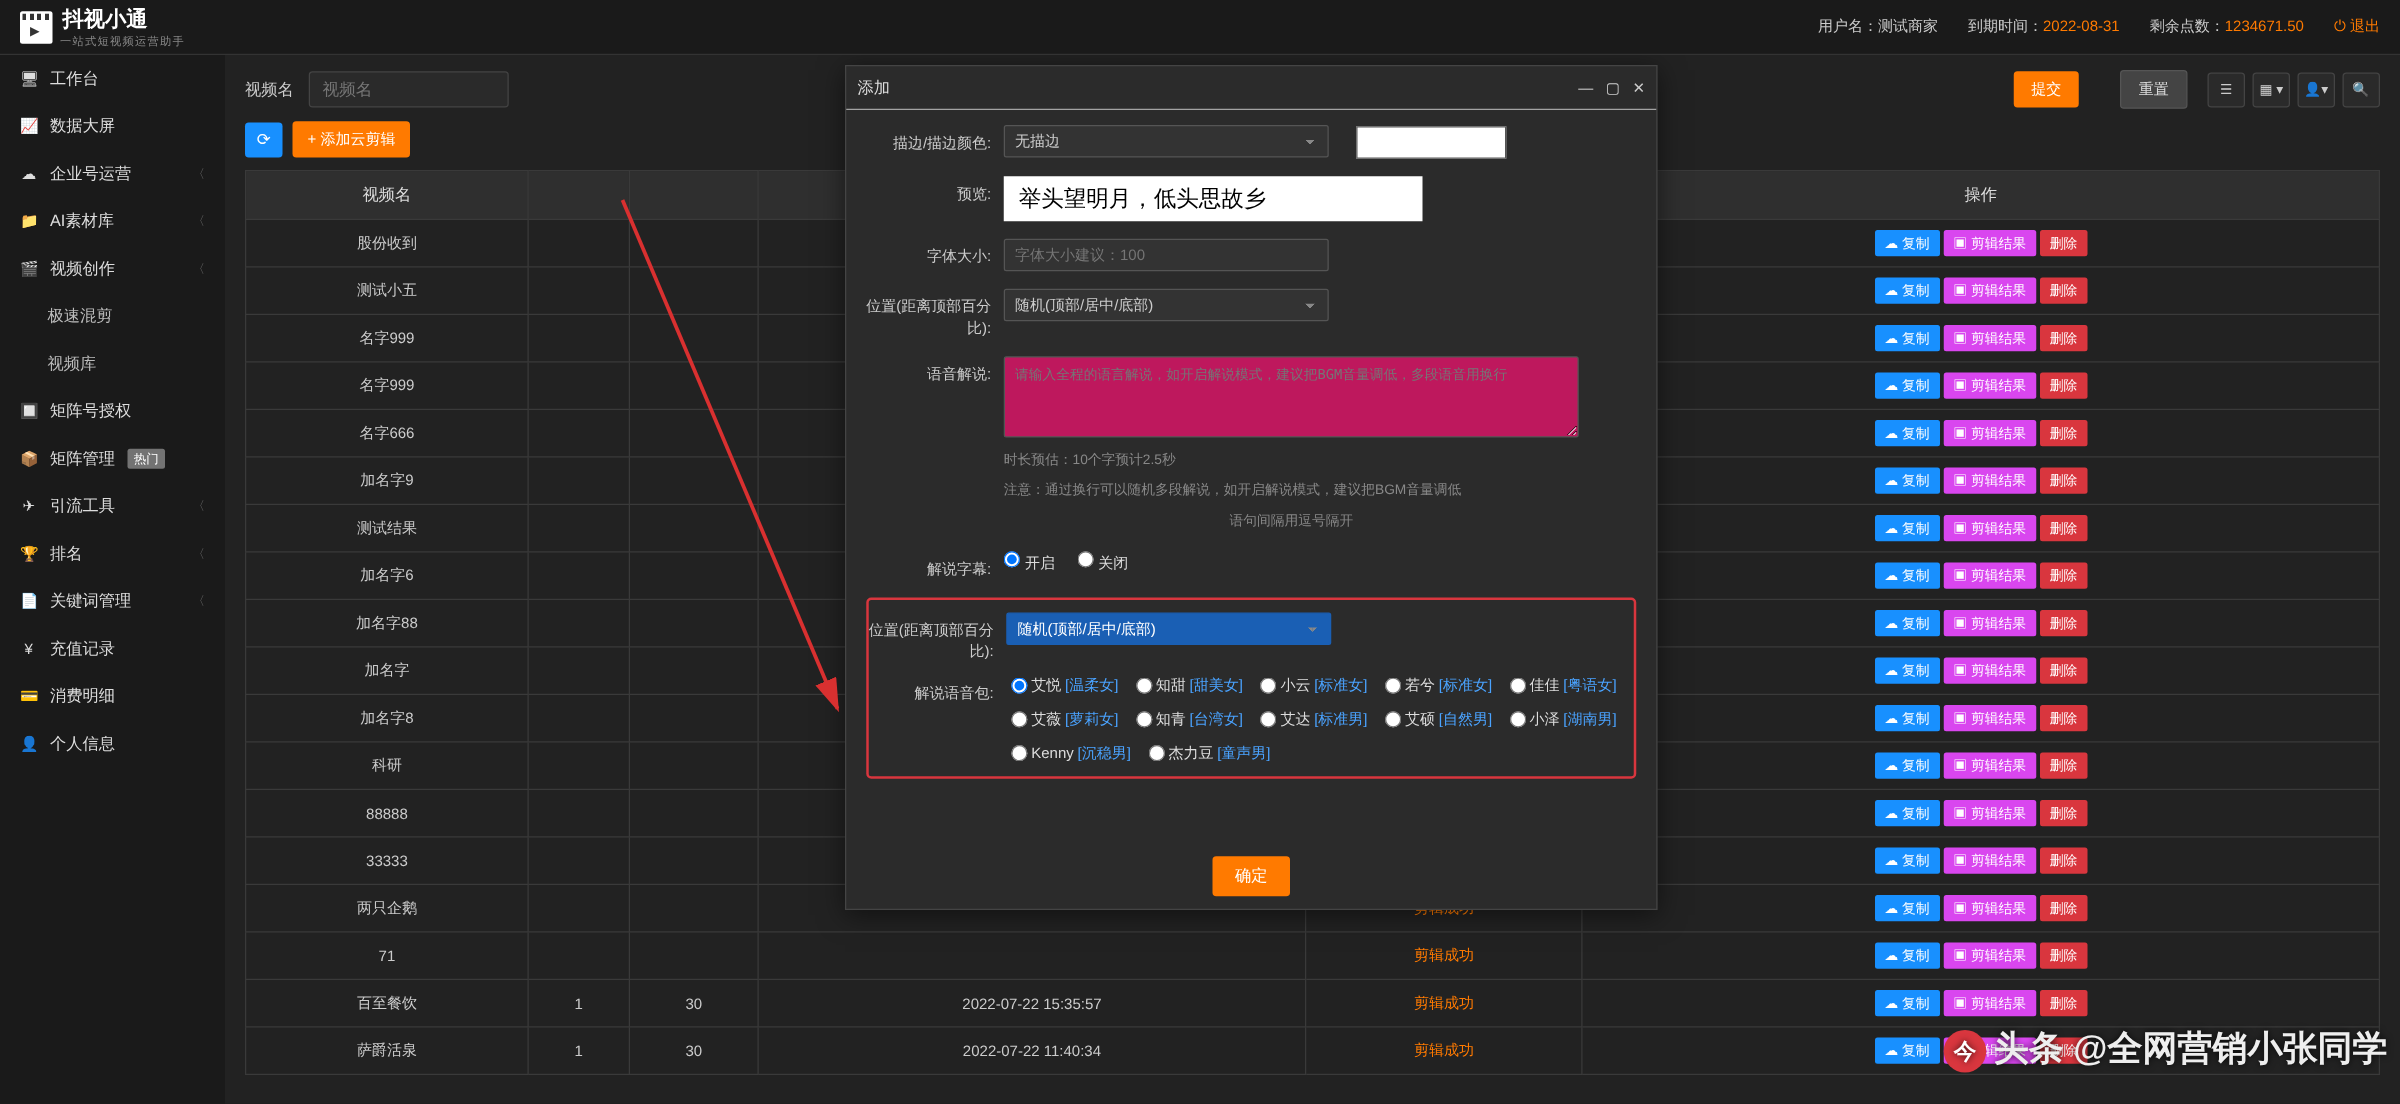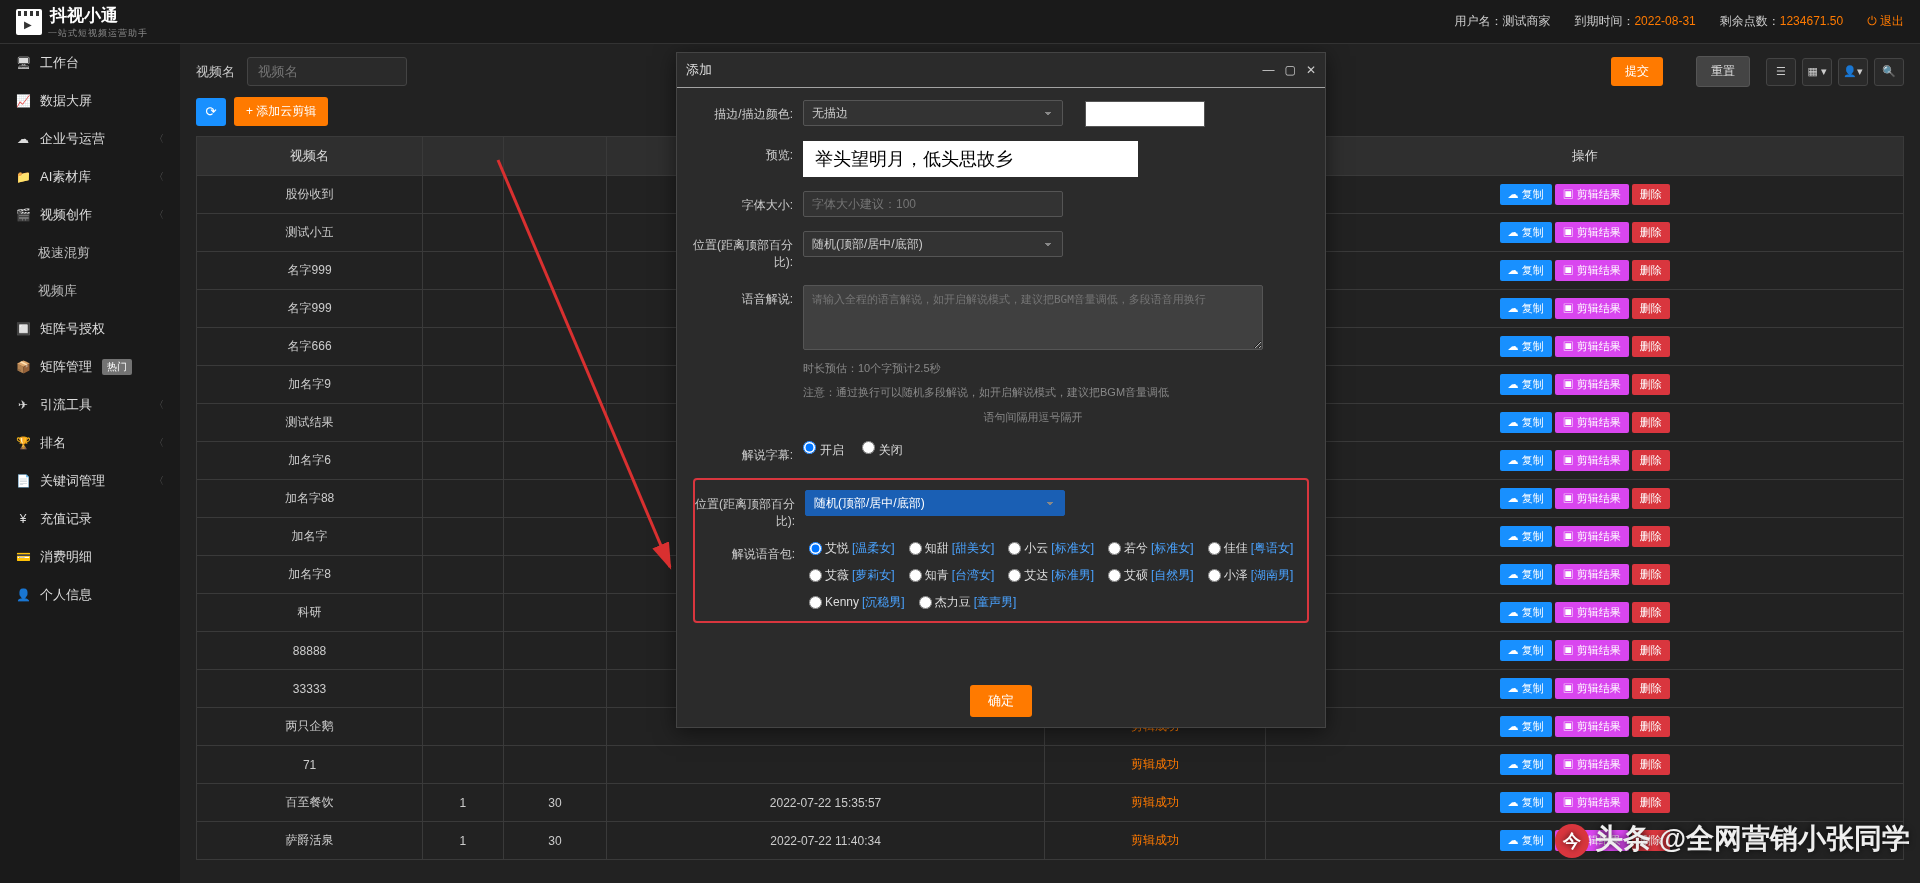--- a/index.html
+++ b/index.html
@@ -50,21 +50,21 @@
 .modal-title .wctrls span { cursor: pointer; font-size: 12px; }
 .modal-body { flex: 1; overflow-y: auto; padding: 12px 16px; }
 .form-row { display: flex; align-items: flex-start; margin-bottom: 14px; gap: 10px; }
 .form-label { width: 100px; text-align: right; color: #ccc; font-size: 12px; padding-top: 6px; }
 .form-ctrl { flex: 1; }
 .sel, .txt { width: 260px; background: #333; border: 1px solid #555; color: #ccc; padding: 5px 8px; font-size: 12px; border-radius: 2px; }
 .sel { appearance: none; background-image: linear-gradient(45deg, transparent 50%, #888 50%), linear-gradient(135deg, #888 50%, transparent 50%); background-position: calc(100% - 14px) 11px, calc(100% - 10px) 11px; background-size: 4px 4px, 4px 4px; background-repeat: no-repeat; }
 .sel.highlighted { background-color: #1a5fb4; border-color: #1a5fb4; color: #fff; }
 .color-swatch { display: inline-block; width: 120px; height: 26px; background: #fff; border: 1px solid #555; vertical-align: middle; margin-left: 18px; }
 .preview-box { background: #fff; color: #000; padding: 6px 12px; font-size: 18px; width: 335px; font-family: "KaiTi", serif; }
-.txt-area { width: 460px; height: 65px; background: #404040; border: 1px solid #555; color: #ccc; padding: 6px 8px; font-size: 11px; border-radius: 2px; }
+.txt-area { width: 460px; height: 65px; background: #be185d; border: 1px solid #555; color: #ccc; padding: 6px 8px; font-size: 11px; border-radius: 2px; }
 .hint { color: #888; font-size: 11px; margin-top: 6px; line-height: 1.7; }
 .radio-group label { color: #ddd; font-size: 12px; margin-right: 14px; }
 .radio-group input { margin-right: 4px; }
 .voice-box { border: 2px solid #d9363e; border-radius: 4px; padding: 10px 6px 10px 0; }
 .voice-grid { display: flex; flex-wrap: wrap; gap: 10px 14px; padding-left: 4px; }
 .voice-grid label { color: #ddd; font-size: 12px; display: flex; align-items: center; gap: 3px; white-space: nowrap; }
 .voice-grid .vtag { color: #4aa3ff; }
 .modal-footer { padding: 10px; text-align: center; }
 .btn-confirm { background: #ff7a00; color: #fff; border: none; padding: 7px 18px; border-radius: 3px; cursor: pointer; font-size: 13px; }
 .arrow-svg { position: absolute; top: 108px; left: 310px; pointer-events: none; z-index: 5; }

